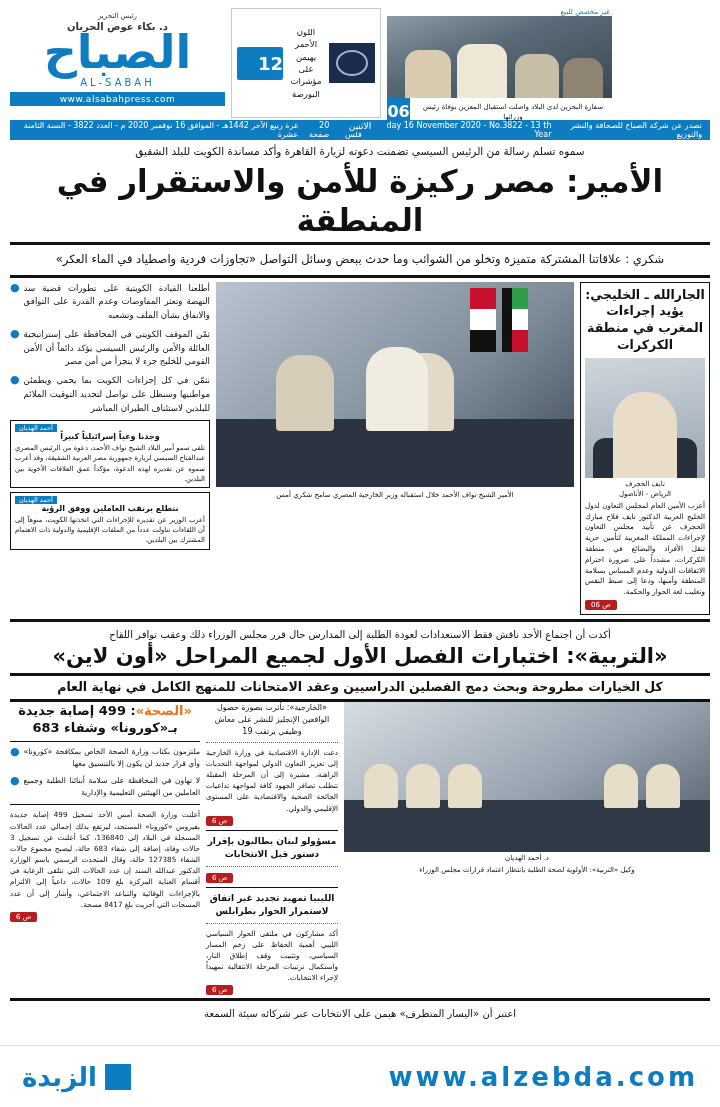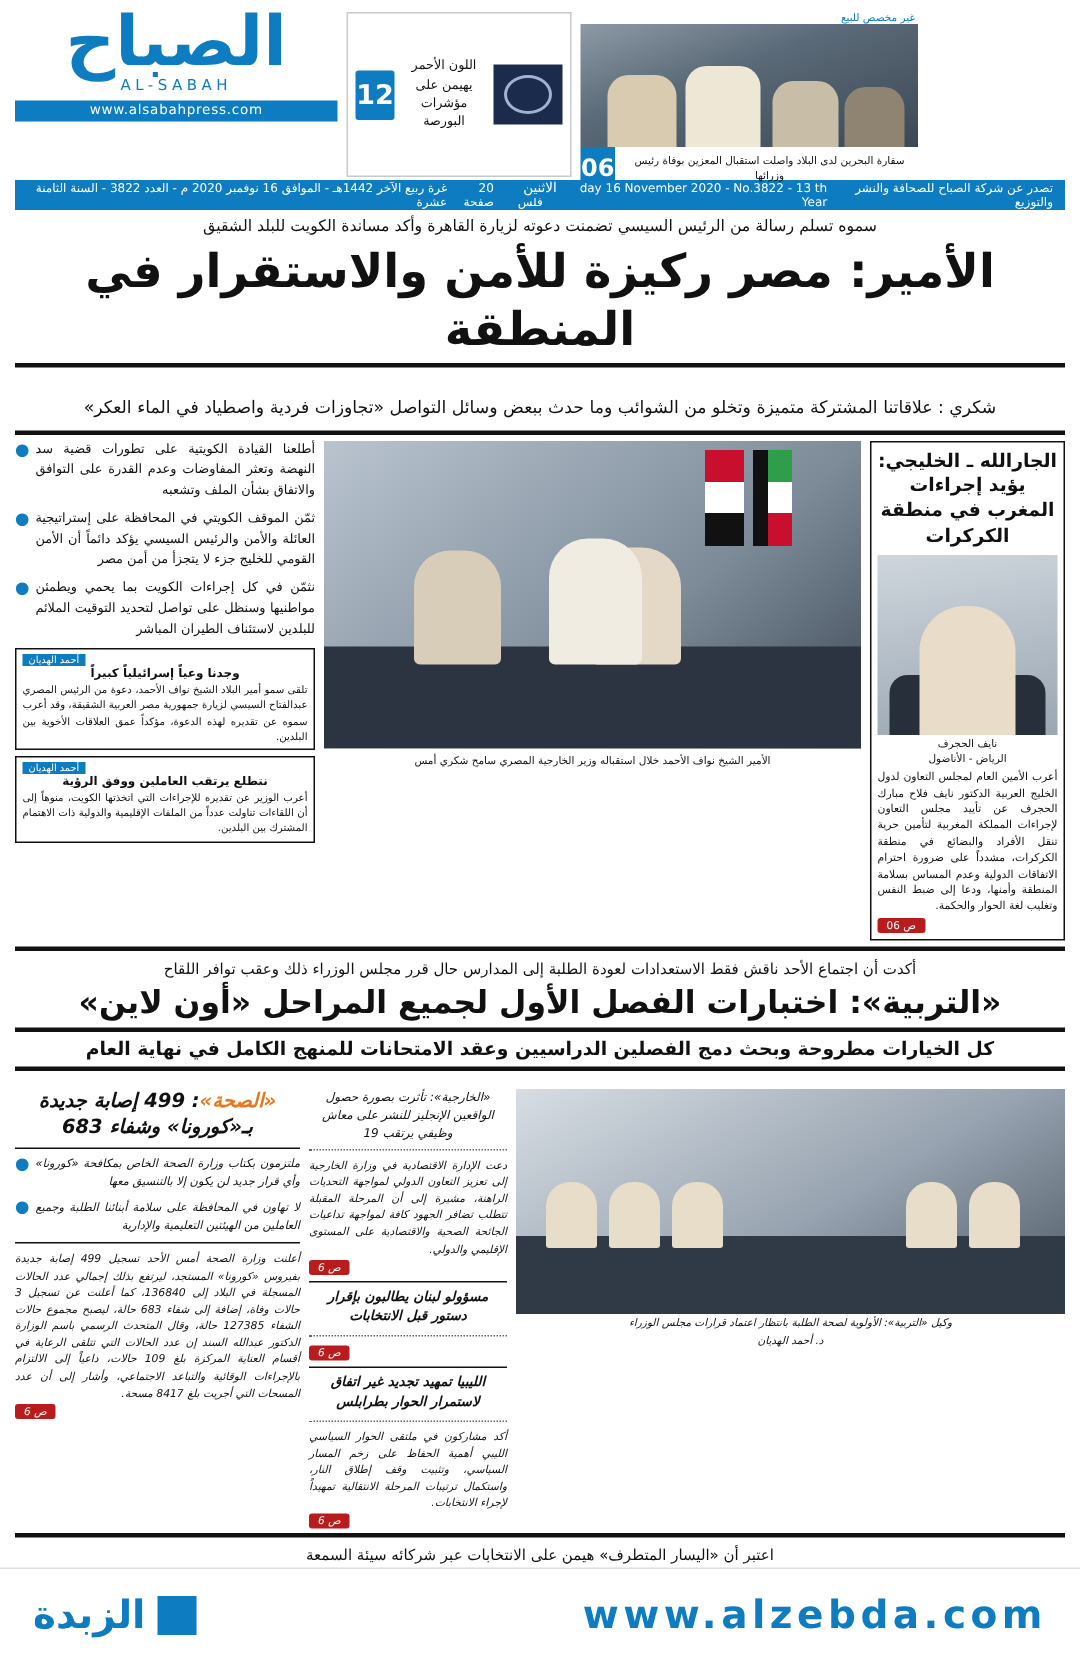--- a/index.html
+++ b/index.html
@@ -21,21 +21,21 @@
   .masthead .editor .big { font-size: 10px; font-weight:bold; }
   .masthead .logo { font-size: 46px; font-weight: bold; color:#0d7cc1; letter-spacing:-1px;
                     line-height: 0.95; margin-top:-2px; }
   .masthead .logo-sub { font-size: 10px; letter-spacing:3px; color:#0d7cc1; margin-top:2px; }
   .masthead .site { background:#0d7cc1; color:#fff; font-size:9px; padding:2px 0; margin-top:4px;
                     letter-spacing:0.5px; }
 
   .topbox { border:1px solid #c9c9c9; padding:4px 5px; display:flex; flex-direction:row-reverse;
             align-items:center; gap:6px; }
   .topbox .pno { background:#0d7cc1; color:#fff; font-weight:bold; font-size:18px;
-                 width:26px; text-align:center; padding:6px 0; border-radius:2px;}
+                 width:46px; padding:6px 0; border-radius:2px;}
   .topbox .ttxt { font-size:8.5px; line-height:1.45; color:#111; text-align:center; flex:1;}
   .topbox .thumb { width:46px; height:40px; background:#1a2b4c; position:relative; }
   .topbox .thumb::after { content:""; position:absolute; inset:7px; border:2px solid #9fb3cf;
                           border-radius:50%; }
   .photo-box { width:225px; }
   .photo { width:100%; height:82px; background:
       linear-gradient(160deg,#8d9aa6 0%,#5b6a78 40%,#3b4754 100%); position:relative; overflow:hidden;}
   .photo .fig { position:absolute; bottom:0; background:#2e3a46; border-radius:14px 14px 0 0; }
   .photo .f1 { width:46px; height:48px; left:18px; background:#d9cbb0;}
   .photo .f2 { width:50px; height:54px; left:70px; background:#efe7d6;}
@@ -98,21 +98,21 @@
   .blurbbox .bt { font-size:8px; font-weight:bold; text-align:center; margin-bottom:2px;}
   .blurbbox .bb { font-size:6.8px; line-height:1.5; text-align:justify; }
   .nameTag { display:inline-block; background:#0d7cc1; color:#fff; font-size:6.5px; padding:0 4px;}
 
   
   .eduwrap { padding:0 10px; }
   .edukicker { font-size:10px; text-align:center; line-height:1.5; padding-top:5px;}
   .eduhead { font-size:21px; font-weight:bold; text-align:center; line-height:1.3; margin-top:1px;}
   .edusub { font-size:12.5px; font-weight:bold; text-align:center; line-height:1.4; margin-top:2px;}
 
-  .row3 { display:flex; flex-direction:row-reverse; padding:12px 10px 0 10px; gap:6px;font-style:italic;}
+  .row3 { display:flex; flex-direction:row-reverse; padding:0 10px 0 10px; gap:6px;}
   .colA { width:132px; }
   .colB { width:190px; }
   .colC { flex:1; }
 
   .boxhead { font-size:8px; text-align:center; line-height:1.5; }
   .smallhead { font-size:13px; font-weight:bold; text-align:center; line-height:1.35;}
   .orange { color:#e8761d; }
   .news-sm { font-size:7.2px; line-height:1.55; text-align:justify; margin-top:3px;}
   .hr-thin { height:1px; background:#111; margin:4px 0;}
   .hr-dot { border-top:1px dotted #666; margin:4px 0;}
@@ -134,20 +134,24 @@
   .pillR { display:flex; flex-direction:row-reverse; justify-content:flex-start; }
 </style>
 </head>
 <body>
 
 <div class="page">
 
   <div class="topstrip">
 
     <div class="masthead">
+      <div class="editor">
+        <div>رئيس التحرير</div>
+        <div class="big">د. بكاء عوض الحربان</div>
+      </div>
       <div class="logo">الصباح</div>
       <div class="logo-sub">AL-SABAH</div>
       <div class="site">www.alsabahpress.com</div>
     </div>
 
     <div class="topbox" style="width:150px;">
       <div class="pno">12</div>
       <div class="ttxt">اللون الأحمر<br>يهيمن على<br>مؤشرات البورصة</div>
       <div class="thumb"></div>
     </div>
@@ -174,21 +178,21 @@
     <span>Monday 16 November 2020 - No.3822 - 13 th Year</span>
     <span>تصدر عن شركة الصباح للصحافة والنشر والتوزيع</span>
   </div>
   <div class="daybadge">الاثنين</div>
 
   <div class="lead">
     <div class="kicker">سموه تسلم رسالة من الرئيس السيسي تضمنت دعوته لزيارة القاهرة وأكد مساندة الكويت للبلد الشقيق</div>
     <div class="headline">الأمير: مصر ركيزة للأمن والاستقرار في المنطقة</div>
   </div>
   <div class="thickrule"></div>
-  <div class="lead" style="padding-top:14px;">
+  <div class="lead" style="padding-top:2px;">
     <div class="subline">شكري : علاقاتنا المشتركة متميزة وتخلو من الشوائب وما حدث ببعض وسائل التواصل «تجاوزات فردية واصطياد في الماء العكر»</div>
   </div>
   <div class="thickrule"></div>
 
   <div class="mainrow">
 
     <div class="col-bullets">
       <div class="bullets">
         <div class="b">
           <span class="dot">●</span>
@@ -308,22 +312,22 @@
 
     <div class="colC">
       <div class="meetphoto">
         <div class="mt"></div>
         <div class="pp" style="left:20px;"></div>
         <div class="pp" style="left:62px;"></div>
         <div class="pp" style="left:104px;"></div>
         <div class="pp" style="right:30px;"></div>
         <div class="pp" style="right:72px;"></div>
       </div>
+      <div class="cap-sm">د. أحمد الهديان</div>
       <div class="cap-sm">وكيل «التربية»: الأولوية لصحة الطلبة بانتظار اعتماد قرارات مجلس الوزراء</div>
-      <div class="cap-sm">د. أحمد الهديان</div>
     </div>
   </div>
 
   <div class="thickrule"></div>
 
   <div class="eduwrap">
     <div class="edukicker">اعتبر أن «اليسار المتطرف» هيمن على الانتخابات عبر شركائه سيئة السمعة</div>
 
   </div>
 

